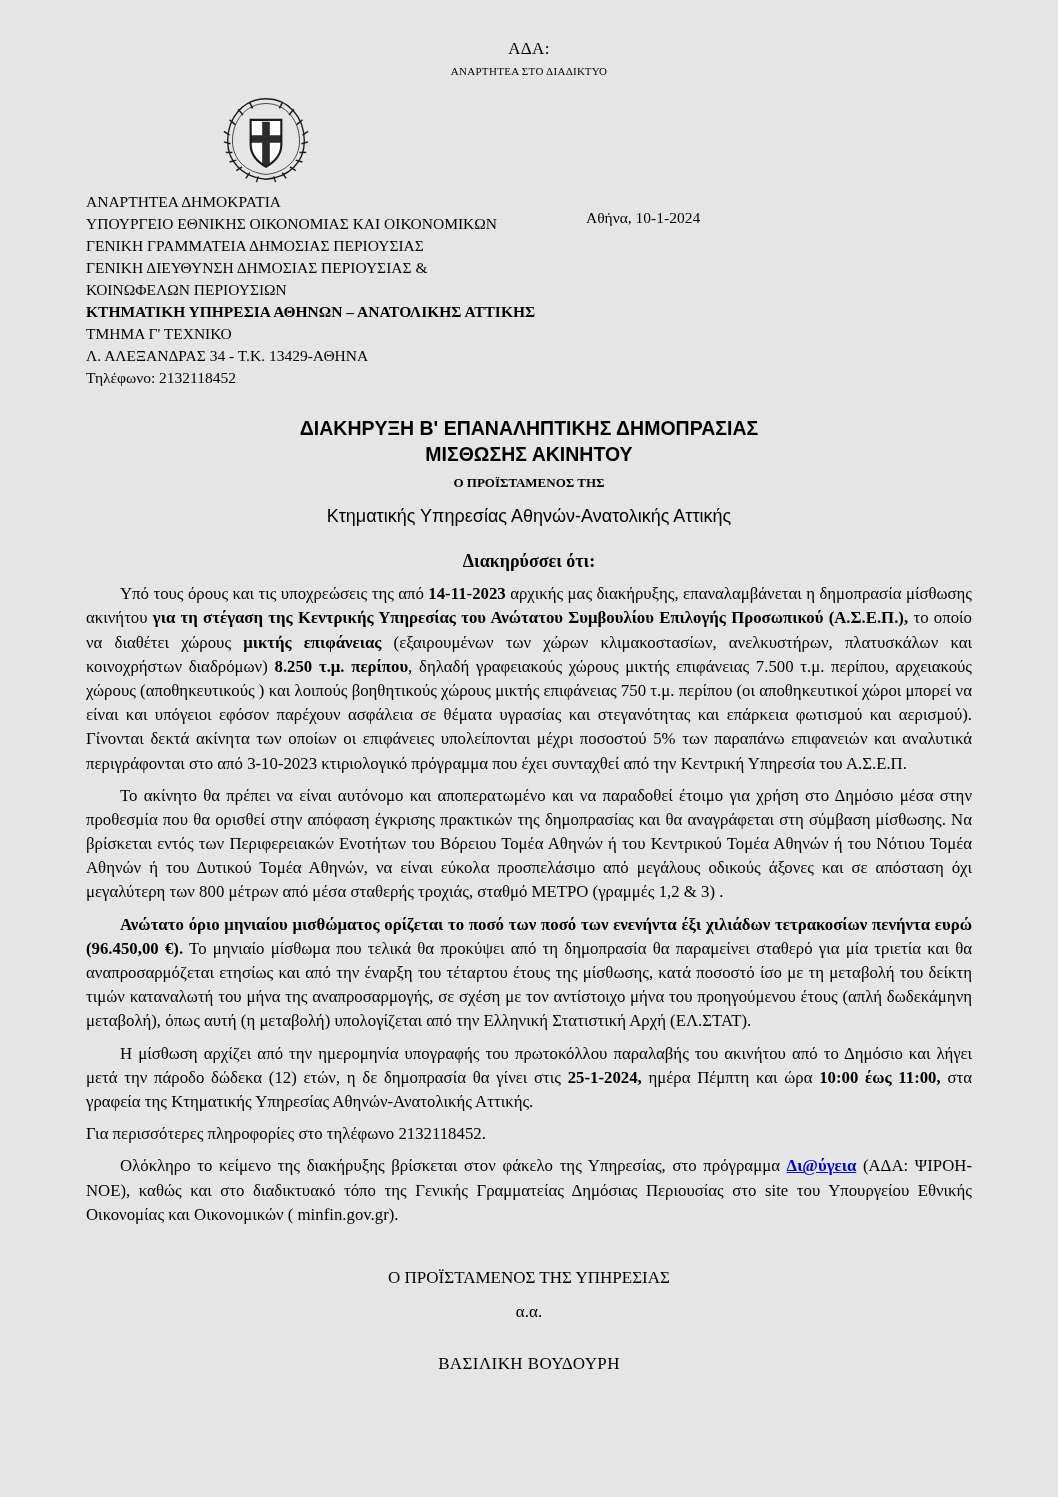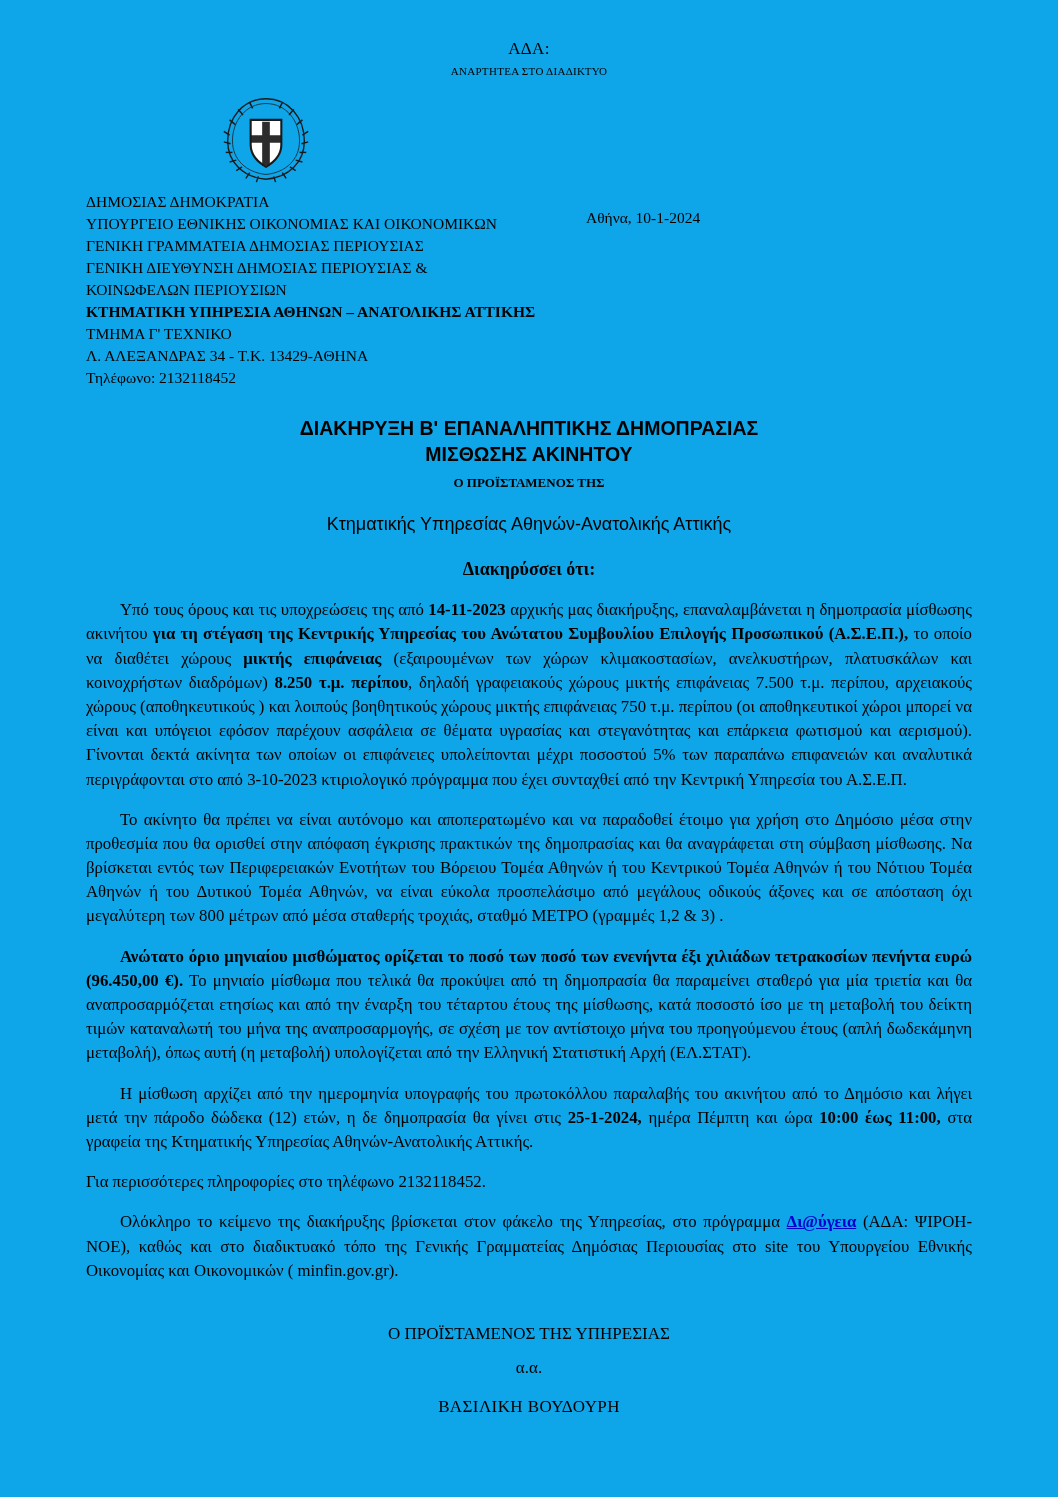--- a/index.html
+++ b/index.html
@@ -4,21 +4,21 @@
 <style>
   html, body {
     margin: 0;
     padding: 0;
     background: #ffffff;
   }
   .page {
     width: 1058px;
     min-height: 1497px;
     margin: 0 auto;
-    background: #0ea5e9;
+    background: #e5e5e5;
     position: relative;
     box-sizing: border-box;
     padding: 38px 86px 20px 86px;
     font-family: "Liberation Serif", "DejaVu Serif", serif;
     color: #000000;
     font-size: 16.5px;
     line-height: 1.32;
   }
 
   
@@ -73,38 +73,38 @@
     line-height: 1.35;
   }
   .title-2 {
     font-weight: bold;
     font-size: 13px;
     margin-top: 6px;
     font-family: Liberation Serif, serif;
   }
   .title-3 {
     font-size: 18px;
-    margin-top: 22px;
+    margin-top: 14px;
     font-family: "Liberation Sans", "DejaVu Sans", sans-serif;
   }
 
   .declares {
     text-align: center;
     font-weight: bold;
     font-size: 18px;
     margin-top: 22px;
     margin-bottom: 6px;
     font-family: "Liberation Serif", "DejaVu Serif", serif;
   }
 
   
   p.body-par {
     text-align: justify;
     text-justify: inter-word;
-    margin: 16px 0 0 0;
+    margin: 8px 0 0 0;
     text-indent: 34px;
     font-size: 16.8px;
     line-height: 1.44;
   }
   p.body-par.no-indent { text-indent: 0; }
   b { font-weight: bold; }
 
   a.inline-link {
     color: #0000cc;
     text-decoration: underline;
@@ -112,21 +112,21 @@
   }
 
   
   .sig-block {
     margin-top: 34px;
     text-align: center;
     font-size: 17px;
     line-height: 2.0;
   }
   .sig-name {
-    margin-top: 11px;
+    margin-top: 24px;
     text-align: center;
     font-size: 17px;
     letter-spacing: .4px;
   }
 </style>
 </head>
 <body>
 
 <div class="page">
 
@@ -167,21 +167,21 @@
       </g>
 
       <path d="M34 28 h32 v26 c0 12 -9 19 -16 23 c-7 -4 -16 -11 -16 -23 z" fill="#ffffff" stroke="#1a1a1a" stroke-width="2.2"></path>
 
       <path d="M46 30 h8 v14 h12 v8 h-12 v24 h-8 v-24 h-12 v-8 h12 z" fill="#1a1a1a" stroke="none" opacity="0.92"></path>
     </svg>
   </div>
 
   <div class="auth-block">
     <div class="date-right">Αθήνα,  10-1-2024</div>
-    <div class="line">ΔΗΜΟΣΙΑΣ  ΔΗΜΟΚΡΑΤΙΑ</div>
+    <div class="line">ΑΝΑΡΤΗΤΕΑ  ΔΗΜΟΚΡΑΤΙΑ</div>
     <div class="line">ΥΠΟΥΡΓΕΙΟ ΕΘΝΙΚΗΣ ΟΙΚΟΝΟΜΙΑΣ ΚΑΙ ΟΙΚΟΝΟΜΙΚΩΝ</div>
     <div class="line">ΓΕΝΙΚΗ ΓΡΑΜΜΑΤΕΙΑ ΔΗΜΟΣΙΑΣ ΠΕΡΙΟΥΣΙΑΣ</div>
     <div class="line">ΓΕΝΙΚΗ ΔΙΕΥΘΥΝΣΗ ΔΗΜΟΣΙΑΣ ΠΕΡΙΟΥΣΙΑΣ &amp;</div>
     <div class="line">ΚΟΙΝΩΦΕΛΩΝ ΠΕΡΙΟΥΣΙΩΝ</div>
     <div class="line bold">ΚΤΗΜΑΤΙΚΗ ΥΠΗΡΕΣΙΑ ΑΘΗΝΩΝ – ΑΝΑΤΟΛΙΚΗΣ ΑΤΤΙΚΗΣ</div>
     <div class="line">ΤΜΗΜΑ  Γ' ΤΕΧΝΙΚΟ</div>
     <div class="line">Λ. ΑΛΕΞΑΝΔΡΑΣ 34 - Τ.Κ. 13429-ΑΘΗΝΑ</div>
     <div class="line">Τηλέφωνο: 2132118452</div>
   </div>
 

